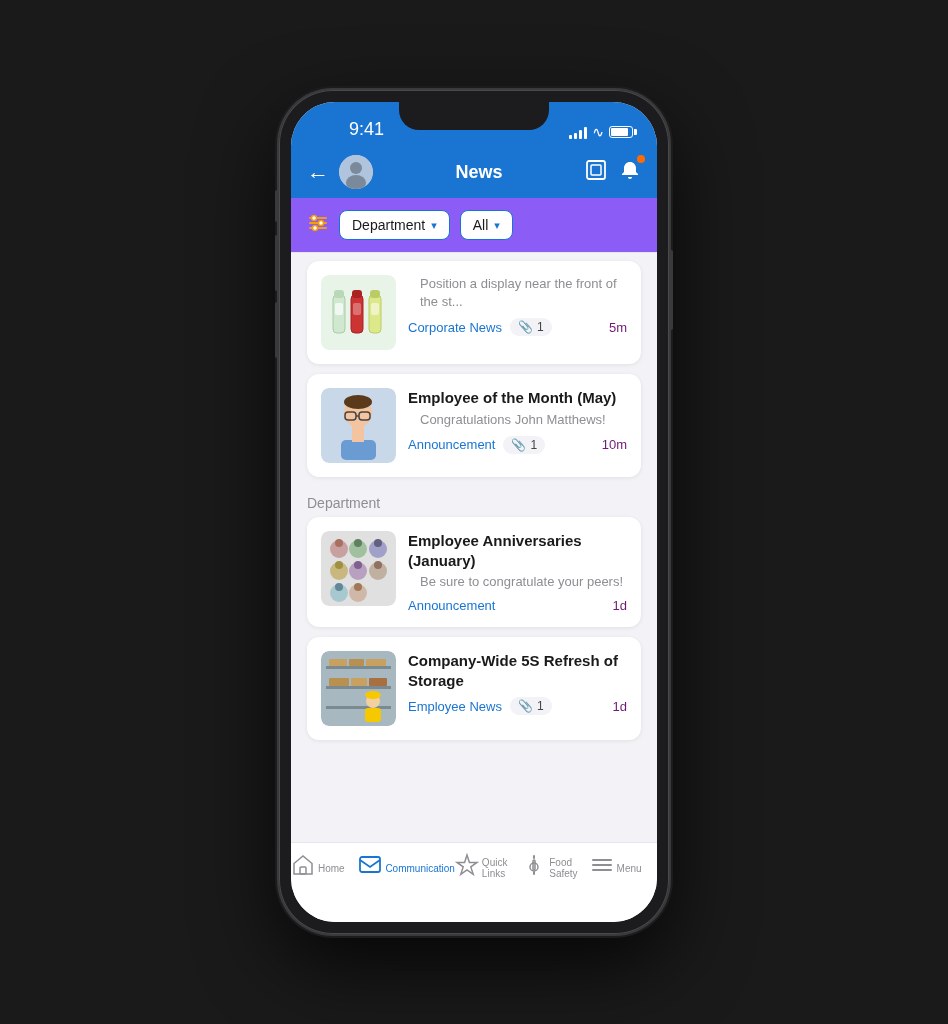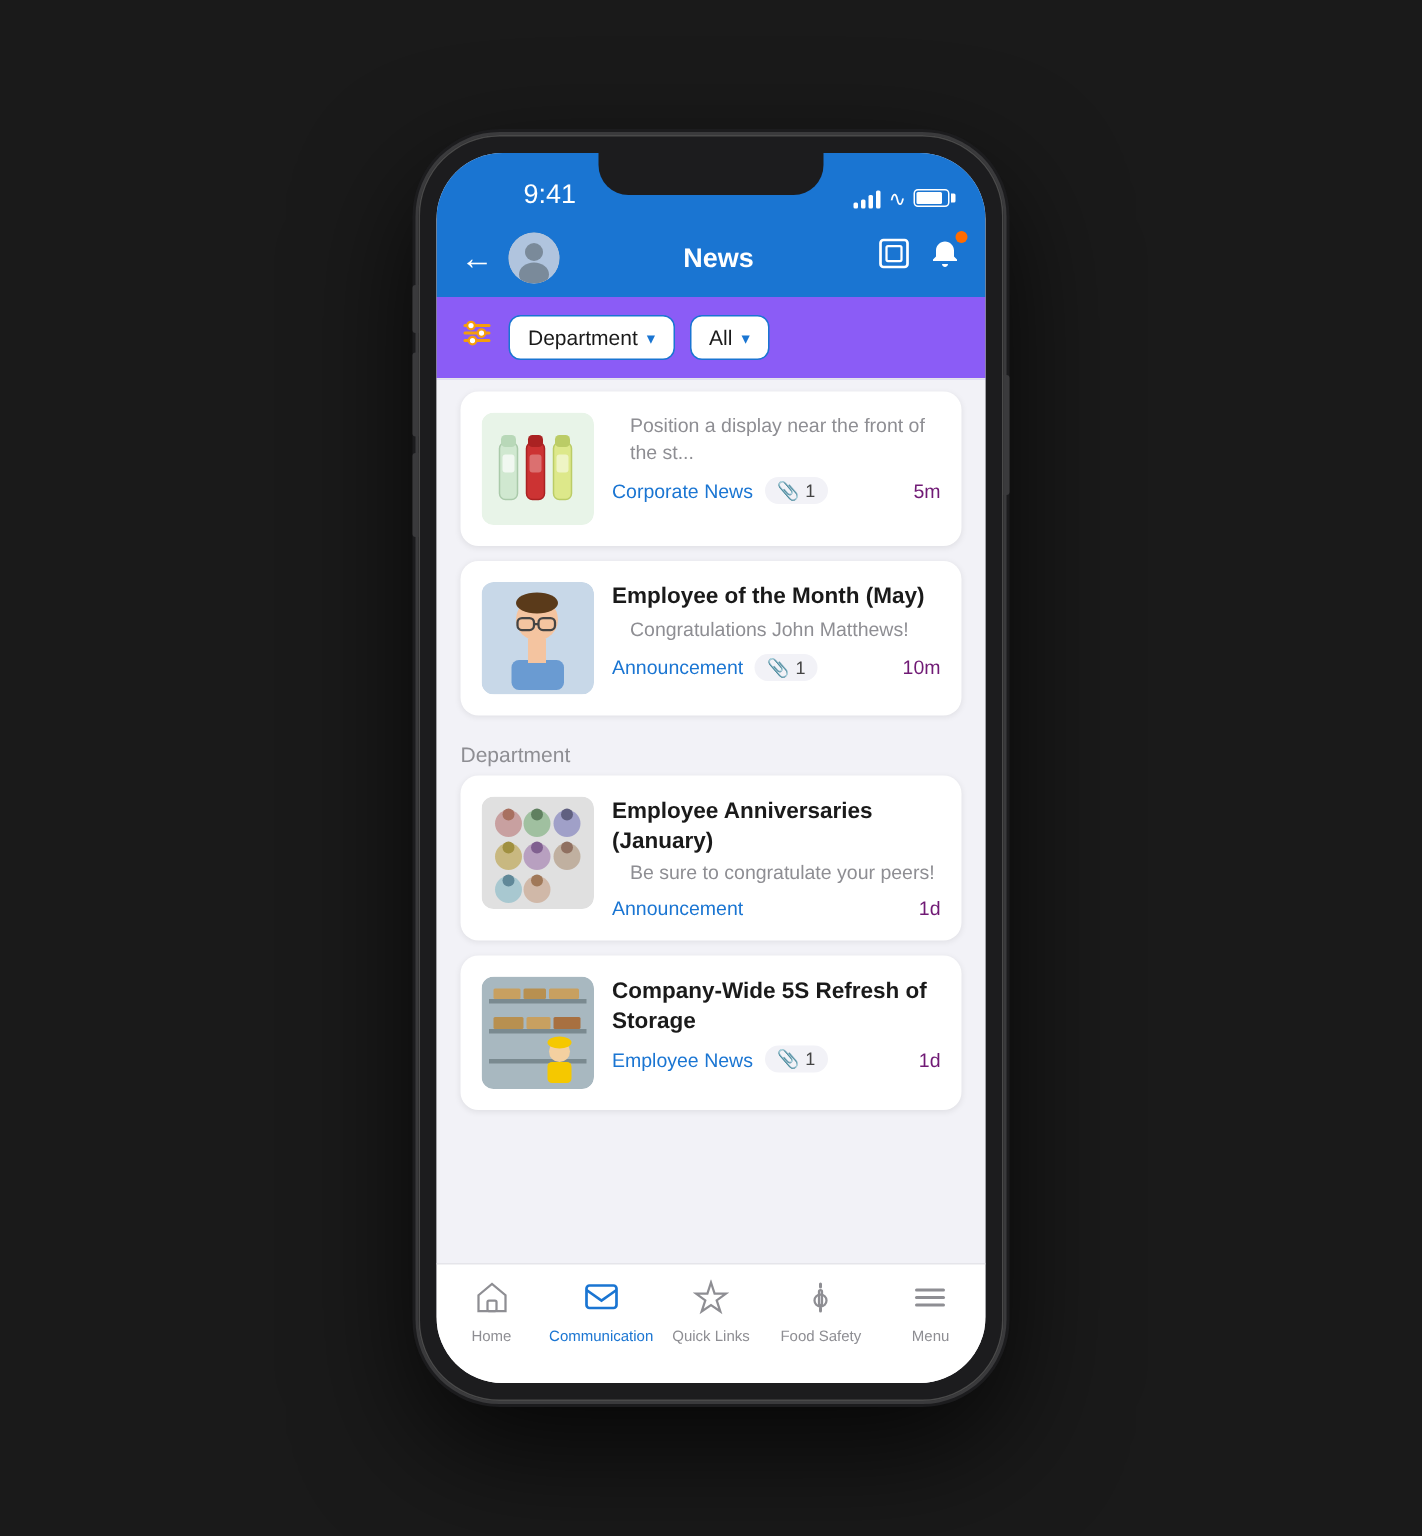--- a/index.html
+++ b/index.html
@@ -309,21 +309,21 @@
       border-top: 1px solid #e5e5ea;
       display: flex;
       align-items: flex-start;
       padding-top: 10px;
       flex-shrink: 0;
     }
 
     .nav-item {
       flex: 1;
       display: flex;
-      flex-direction: column;
+      flex-direction: row;
       align-items: center;
       gap: 3px;
       cursor: pointer;
     }
 
     .nav-icon {
       font-size: 22px;
       color: #8e8e93;
     }
 

